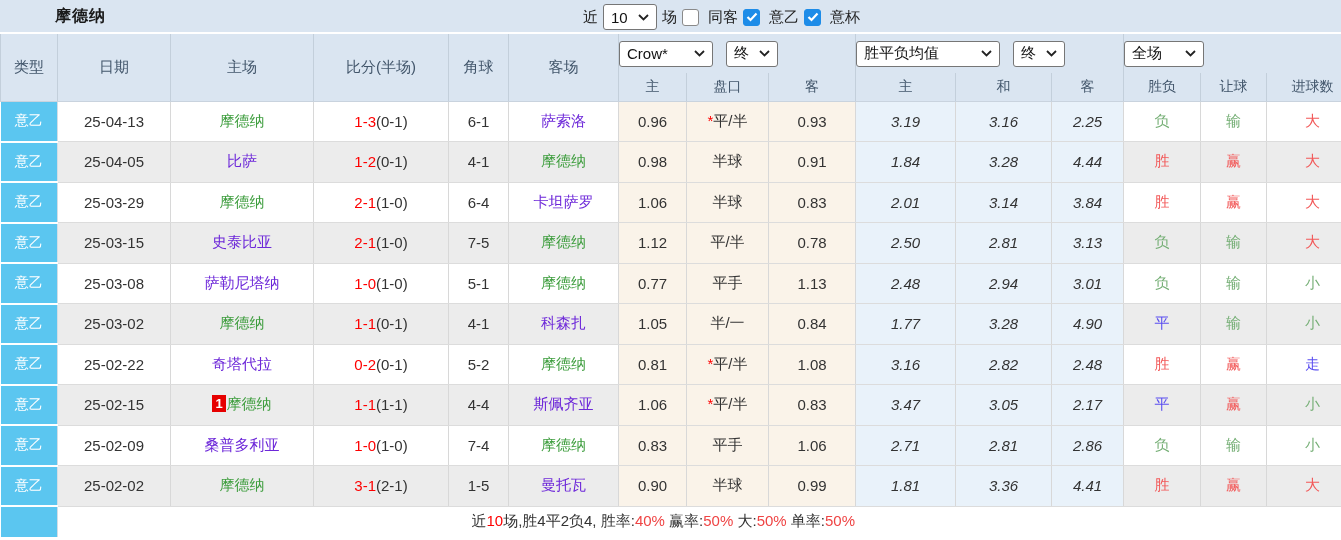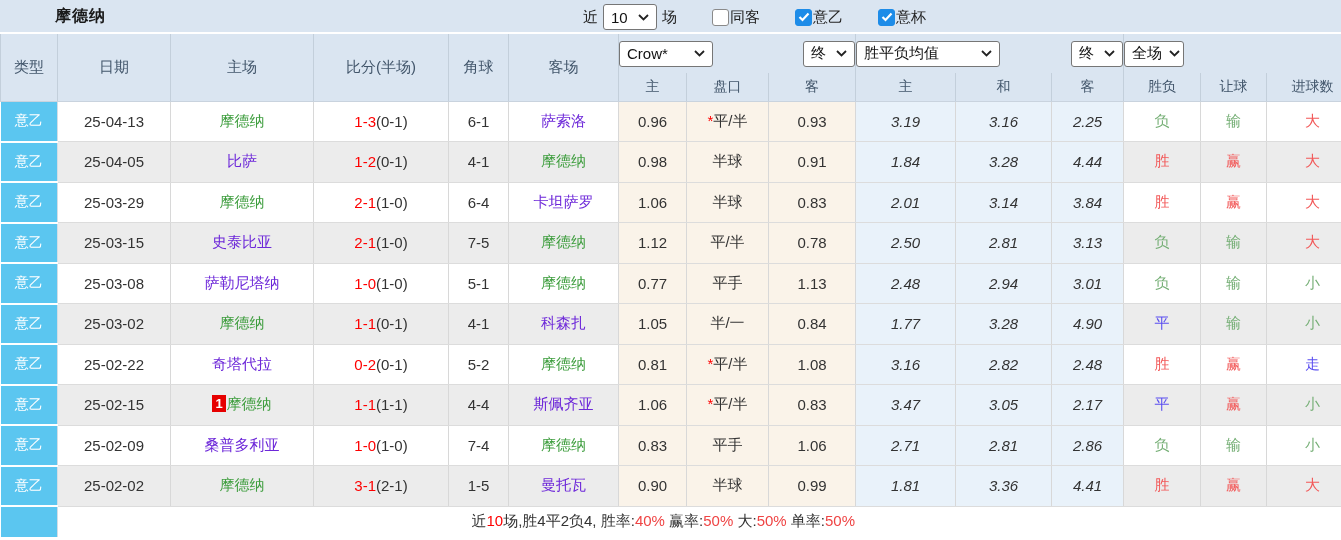--- a/index.html
+++ b/index.html
@@ -10,55 +10,55 @@
   }
   .page { width: 1341px; height: 540px; overflow: hidden; }
 
   
   .title-bar {
     height: 34px; background: #dae5f1; border-bottom: 2px solid #fff;
     display: flex; align-items: center; position: relative;
   }
   .title { font-weight: bold; font-size: 16px; color: #1a1a1a; margin-left: 55px; letter-spacing: 1px; }
   .controls { position: absolute; left: 583px; top: 0; height: 34px; display: flex; align-items: center; gap: 5px; font-size: 15px; color: #222; }
-  .cb-item { display: inline-flex; align-items: center; gap: 1px; cursor: pointer; margin-left: 30px; }
+  .cb-item { display: inline-flex; align-items: center; gap: 9px; cursor: pointer; }
   .checkbox {
     width: 17px; height: 17px; border: 1px solid #8a8a8a; border-radius: 3px;
     background: #fff; display: inline-flex; align-items: center; justify-content: center;
   }
   .checkbox svg { display: none; }
   .cb-item.checked .checkbox { background: #1d8ce8; border-color: #1d8ce8; }
   .cb-item.checked .checkbox svg { display: block; }
 
   
   .select {
     display: inline-flex; align-items: center; justify-content: space-between;
     background: #fff; border: 1px solid #767676; border-radius: 3px;
     height: 26px; padding: 0 7px; font-size: 15px; color: #111; cursor: pointer; gap: 7px;
     white-space: nowrap;
   }
   .select .chev { flex: 0 0 auto; }
   .w-num   { width: 54px; }
   .w-crow  { width: 94px; }
   .w-zhong { width: 52px; }
   .w-avg   { width: 144px; }
-  .w-full  { width: 60px; }
+  .w-full  { width: 80px; }
 
   
   table { border-collapse: collapse; table-layout: fixed; width: 1358px; }
   th, td { text-align: center; vertical-align: middle; overflow: hidden; white-space: nowrap; padding: 0; }
   thead th {
     background: #dae5f1; color: #42566b; font-weight: normal; font-size: 15px;
     border-left: 1px solid #c3cfdb; border-right: 1px solid #c3cfdb;
     border-bottom: 1px solid #c9d3de;
   }
   .hrow-a th { height: 39px; }
   .hrow-a .dd-cell { border-bottom: none; }
   .hrow-b th { height: 28px; font-size: 14px; }
-  .dd-wrap { display: flex; justify-content: space-between; align-items: center; gap: 19px; }
+  .dd-wrap { display: flex; justify-content: flex-start; align-items: center; gap: 13px; }
 
   tbody td {
     font-size: 15px; color: #333; height: 40.5px;
     border-right: 1px solid #d8d8d8; border-bottom: 1px solid #dcdcdc;
     background: #fff;
   }
   tbody tr:nth-of-type(even) td:not(.ah):not(.eu):not(.type-cell) { background: #ececec; }
   td.ah { background: #faf3e9; }
   td.eu { background: #e9f2fa; font-style: italic; }
   td.type-cell {

